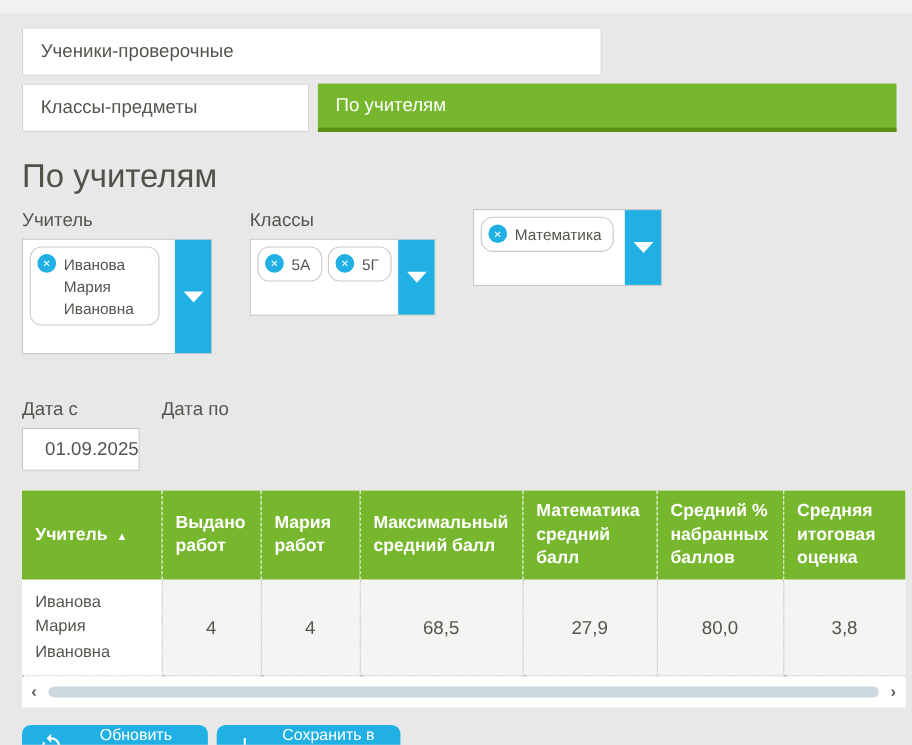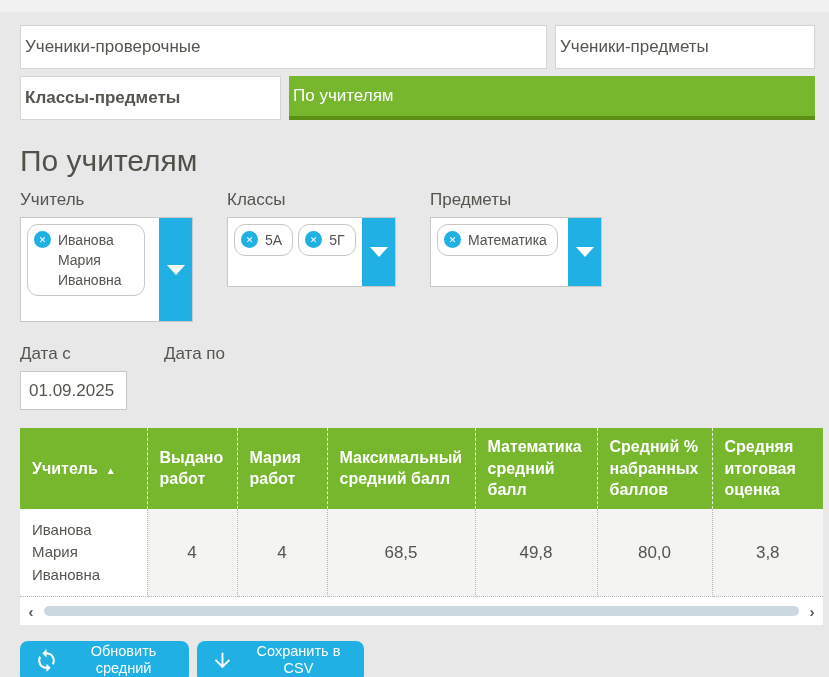--- a/index.html
+++ b/index.html
@@ -13,28 +13,28 @@
   .top-strip { height: 12px; background: #f2f1f1; }
 
   
   .tabs { margin: 13px 14px 0 20px; }
   .tab-row { display: flex; gap: 8px; margin-bottom: 7px; }
   .tab {
     height: 44px;
     background: #ffffff;
     border: 1px solid #d6d5d3;
     display: flex; align-items: center;
-    padding-left: 4px;
+    padding-left: 16px;
     font-size: 17px;
     color: #55544e;
     cursor: pointer;
   }
   .tab-w1 { width: 527px; }
   .tab-w2 { flex: 1; }
-  .tab-w3 { width: 261px; font-weight: bold; }
+  .tab-w3 { width: 261px; }
   .tab-w4 { flex: 1; }
   .tab.active {
     background: #76b72d;
     border: none;
     border-bottom: 4px solid #5c9015;
     color: #ffffff;
   }
 
   
   .page-title {
@@ -87,29 +87,29 @@
     margin-top: 1px;
     background: #20b0e3;
     border-radius: 50%;
     color: #fff;
     font-size: 9px;
     display: inline-flex; align-items: center; justify-content: center;
     cursor: pointer;
   }
 
   
-  .dates { display: flex; gap: 37px; margin: 22px 0 0 20px; }
+  .dates { display: flex; gap: 20px; margin: 40px 0 0 20px; }
   .date-input {
     width: 107px; height: 39px;
     border: 1px solid #c9c8c6;
     background: #fff;
     font-family: "Liberation Sans", sans-serif;
     font-size: 17px;
     color: #55544e;
-    padding-left: 8px;
+    padding-left: 20px;
   }
 
   
   .table-outer { margin: 18px 6px 0 20px; width: 803px; background: #fff; }
   table { border-collapse: collapse; width: 803px; table-layout: fixed; }
   th {
     background: #76b72d;
     color: #fff;
     font-size: 16px;
     font-weight: 700;
@@ -181,21 +181,20 @@
   .btn svg { flex: 0 0 auto; }
 </style>
 </head>
 <body>
 
 <div class="top-strip"></div>
 
 <div class="tabs">
   <div class="tab-row">
     <div class="tab tab-w1">Ученики-проверочные</div>
-    <div class="tab tab-w2">Ученики-предметы</div>
   </div>
   <div class="tab-row">
     <div class="tab tab-w3">Классы-предметы</div>
     <div class="tab tab-w4 active">По учителям</div>
   </div>
 </div>
 
 <h1 class="page-title">По учителям</h1>
 
 <div class="filters">
@@ -227,21 +226,20 @@
           <span>5Г</span>
         </span>
       </div>
       <div class="select-arrow">
         <span class="tri-down"></span>
       </div>
     </div>
   </div>
 
   <div class="filter">
-    <div class="filter-label">Предметы</div>
     <div class="selectbox sb-subjects">
       <div class="select-content">
         <span class="tag">
           <span class="tag-x">✕</span>
           <span>Математика</span>
         </span>
       </div>
       <div class="select-arrow">
         <span class="tri-down"></span>
       </div>
@@ -282,21 +280,21 @@
         <th>Средний % набранных баллов</th>
         <th>Средняя итоговая оценка</th>
       </tr>
     </thead>
     <tbody>
       <tr>
         <td>Иванова Мария Ивановна</td>
         <td>4</td>
         <td>4</td>
         <td>68,5</td>
-        <td>49,8</td>
+        <td>27,9</td>
         <td>80,0</td>
         <td>3,8</td>
       </tr>
     </tbody>
   </table>
   <div class="hscroll">
     <span class="chev">‹</span>
     <div class="thumb"></div>
     <span class="chev">›</span>
   </div>

